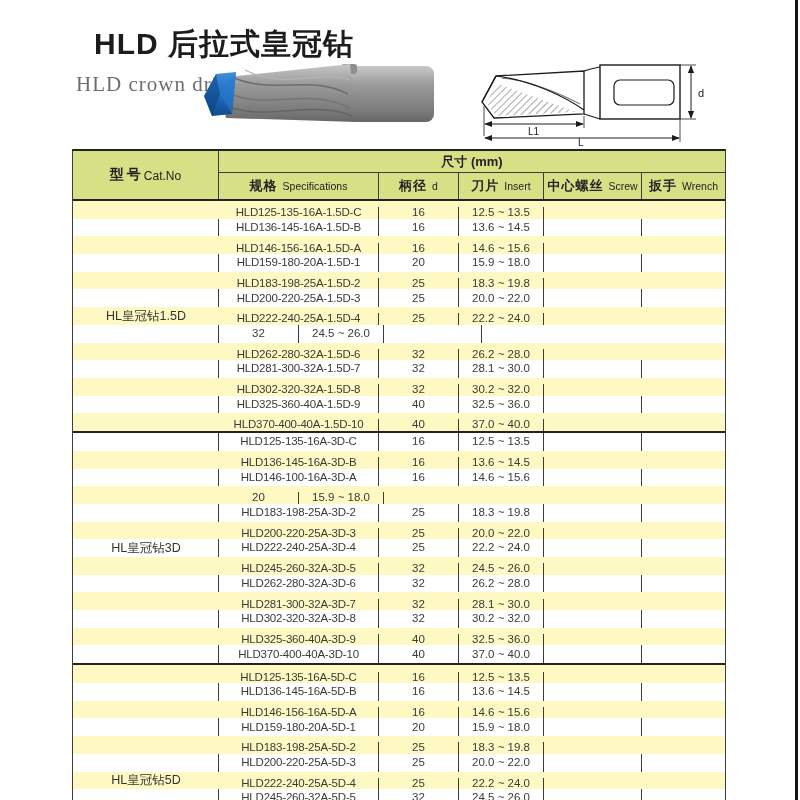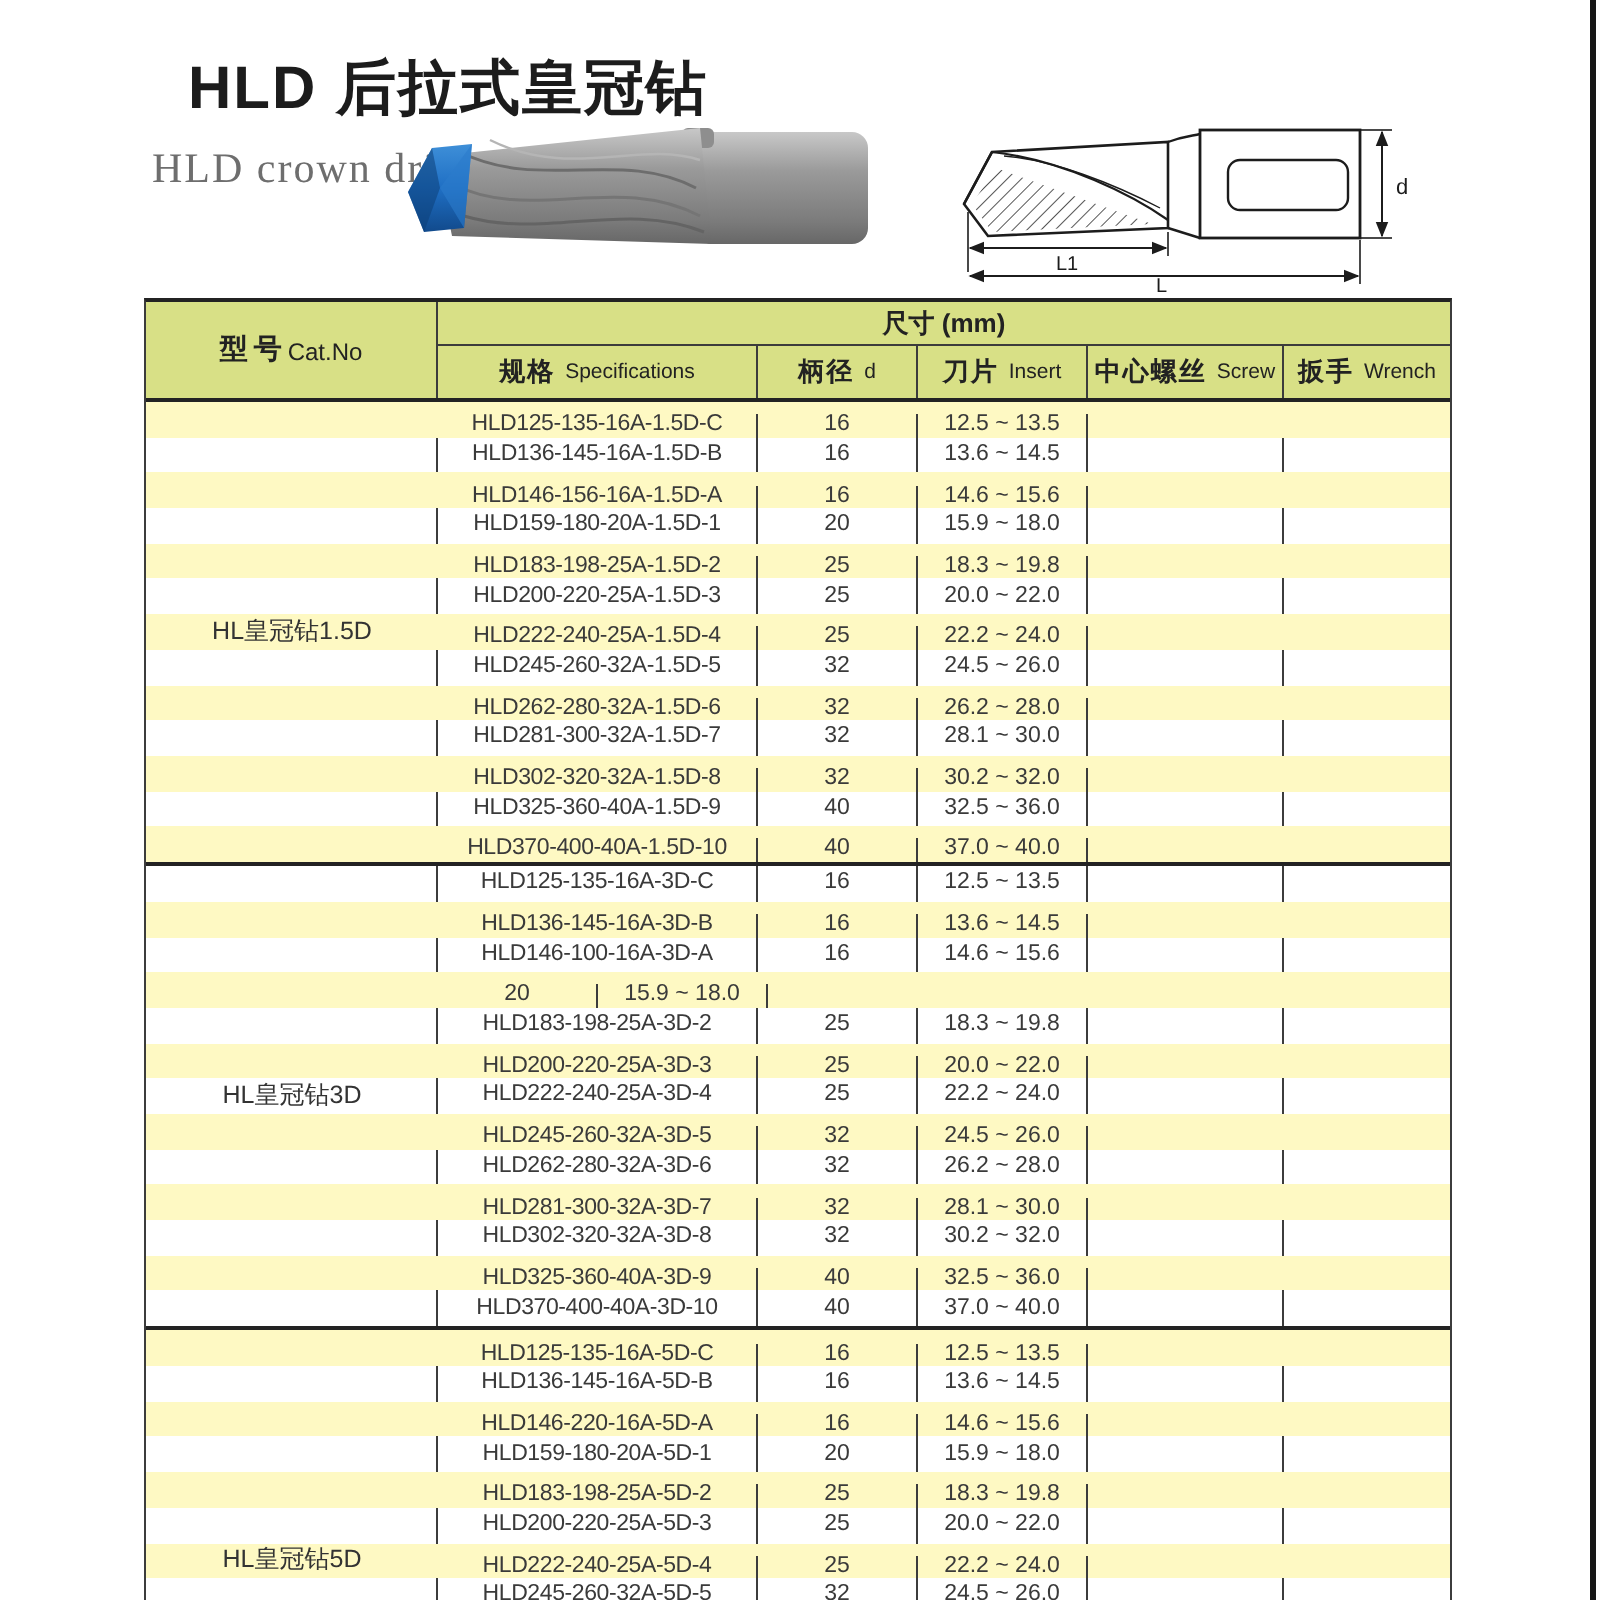--- a/index.html
+++ b/index.html
@@ -201,21 +201,20 @@
         <div class="trow gray">
           <div class="cell c0"></div>
           <div class="cell c1">HLD222-240-25A-1.5D-4</div>
           <div class="cell c2">25</div>
           <div class="cell c3">22.2 ~ 24.0</div>
           <div class="cell c4"></div>
           <div class="cell c5"></div>
         </div>
         <div class="trow white">
           <div class="cell c0"></div>
-          <div class="cell c1">HLD245-260-32A-1.5D-5</div>
           <div class="cell c2">32</div>
           <div class="cell c3">24.5 ~ 26.0</div>
           <div class="cell c4"></div>
           <div class="cell c5"></div>
         </div>
         <div class="trow gray">
           <div class="cell c0"></div>
           <div class="cell c1">HLD262-280-32A-1.5D-6</div>
           <div class="cell c2">32</div>
           <div class="cell c3">26.2 ~ 28.0</div>
@@ -374,21 +373,21 @@
         <div class="trow white">
           <div class="cell c0"></div>
           <div class="cell c1">HLD136-145-16A-5D-B</div>
           <div class="cell c2">16</div>
           <div class="cell c3">13.6 ~ 14.5</div>
           <div class="cell c4"></div>
           <div class="cell c5"></div>
         </div>
         <div class="trow gray">
           <div class="cell c0"></div>
-          <div class="cell c1">HLD146-220-16A-5D-A</div>
+          <div class="cell c1">HLD146-156-16A-5D-A</div>
           <div class="cell c2">16</div>
           <div class="cell c3">14.6 ~ 15.6</div>
           <div class="cell c4"></div>
           <div class="cell c5"></div>
         </div>
         <div class="trow white">
           <div class="cell c0"></div>
           <div class="cell c1">HLD159-180-20A-5D-1</div>
           <div class="cell c2">20</div>
           <div class="cell c3">15.9 ~ 18.0</div>

